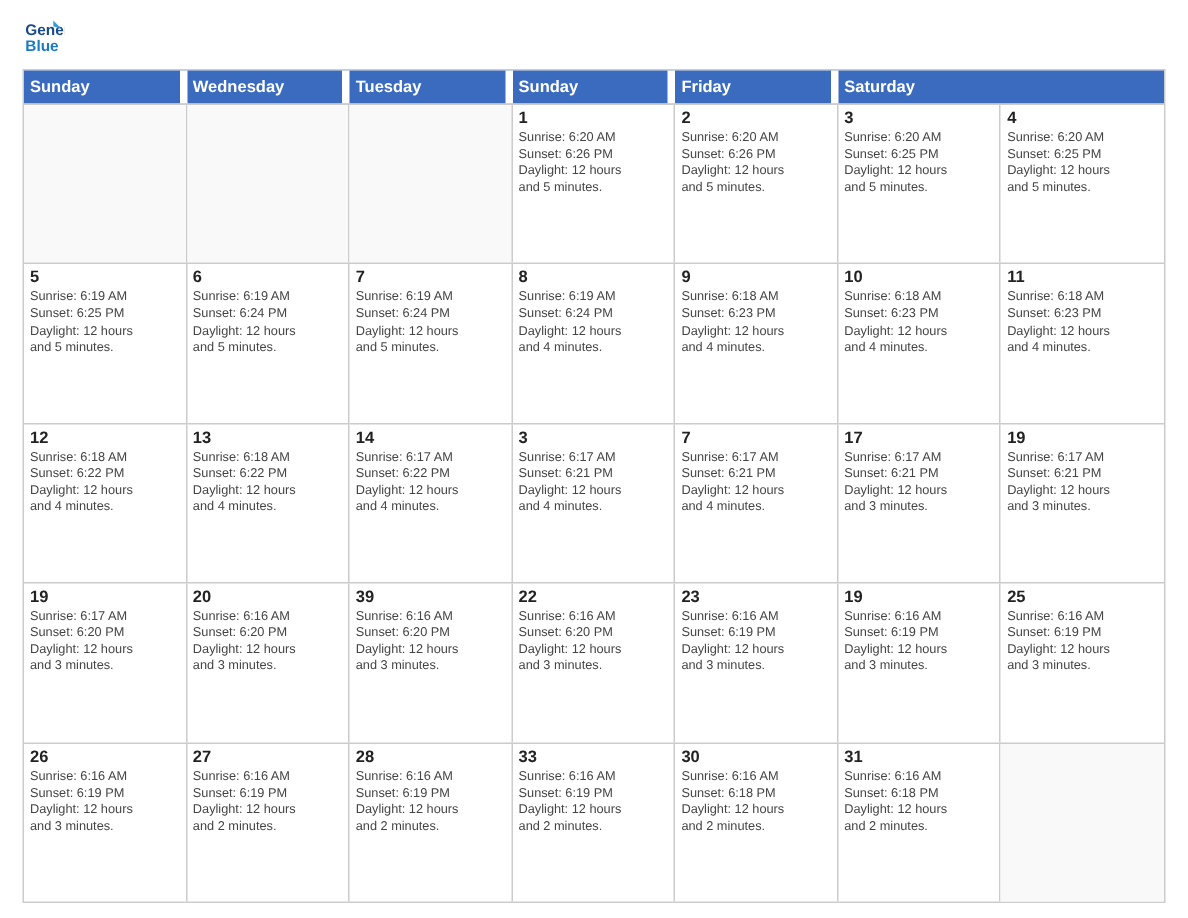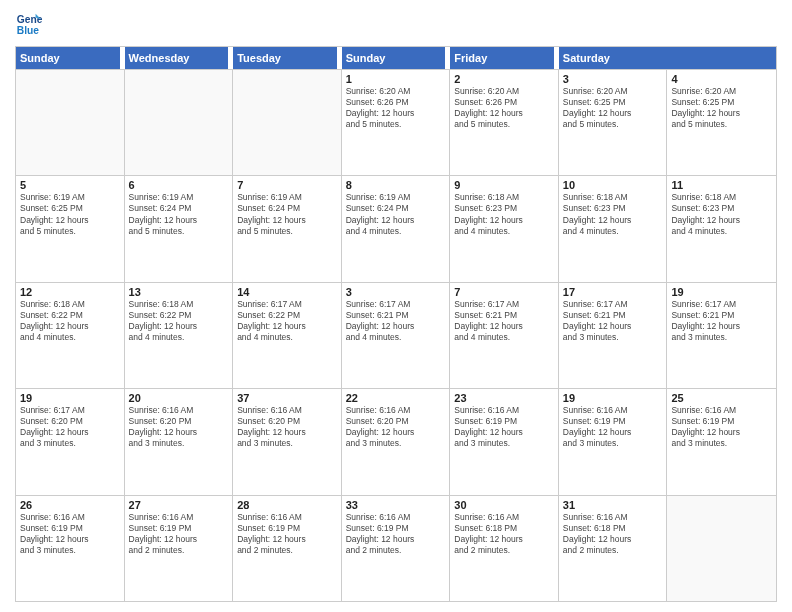--- a/index.html
+++ b/index.html
@@ -269,21 +269,21 @@
 and 3 minutes.</div>
           </div>
           <div class="cal-cell">
             <div class="day-num">20</div>
             <div class="day-info" style="white-space: pre-line;">Sunrise: 6:16 AM
 Sunset: 6:20 PM
 Daylight: 12 hours
 and 3 minutes.</div>
           </div>
           <div class="cal-cell">
-            <div class="day-num">37</div>
+            <div class="day-num">39</div>
             <div class="day-info" style="white-space: pre-line;">Sunrise: 6:16 AM
 Sunset: 6:20 PM
 Daylight: 12 hours
 and 3 minutes.</div>
           </div>
           <div class="cal-cell">
             <div class="day-num">22</div>
             <div class="day-info" style="white-space: pre-line;">Sunrise: 6:16 AM
 Sunset: 6:20 PM
 Daylight: 12 hours

